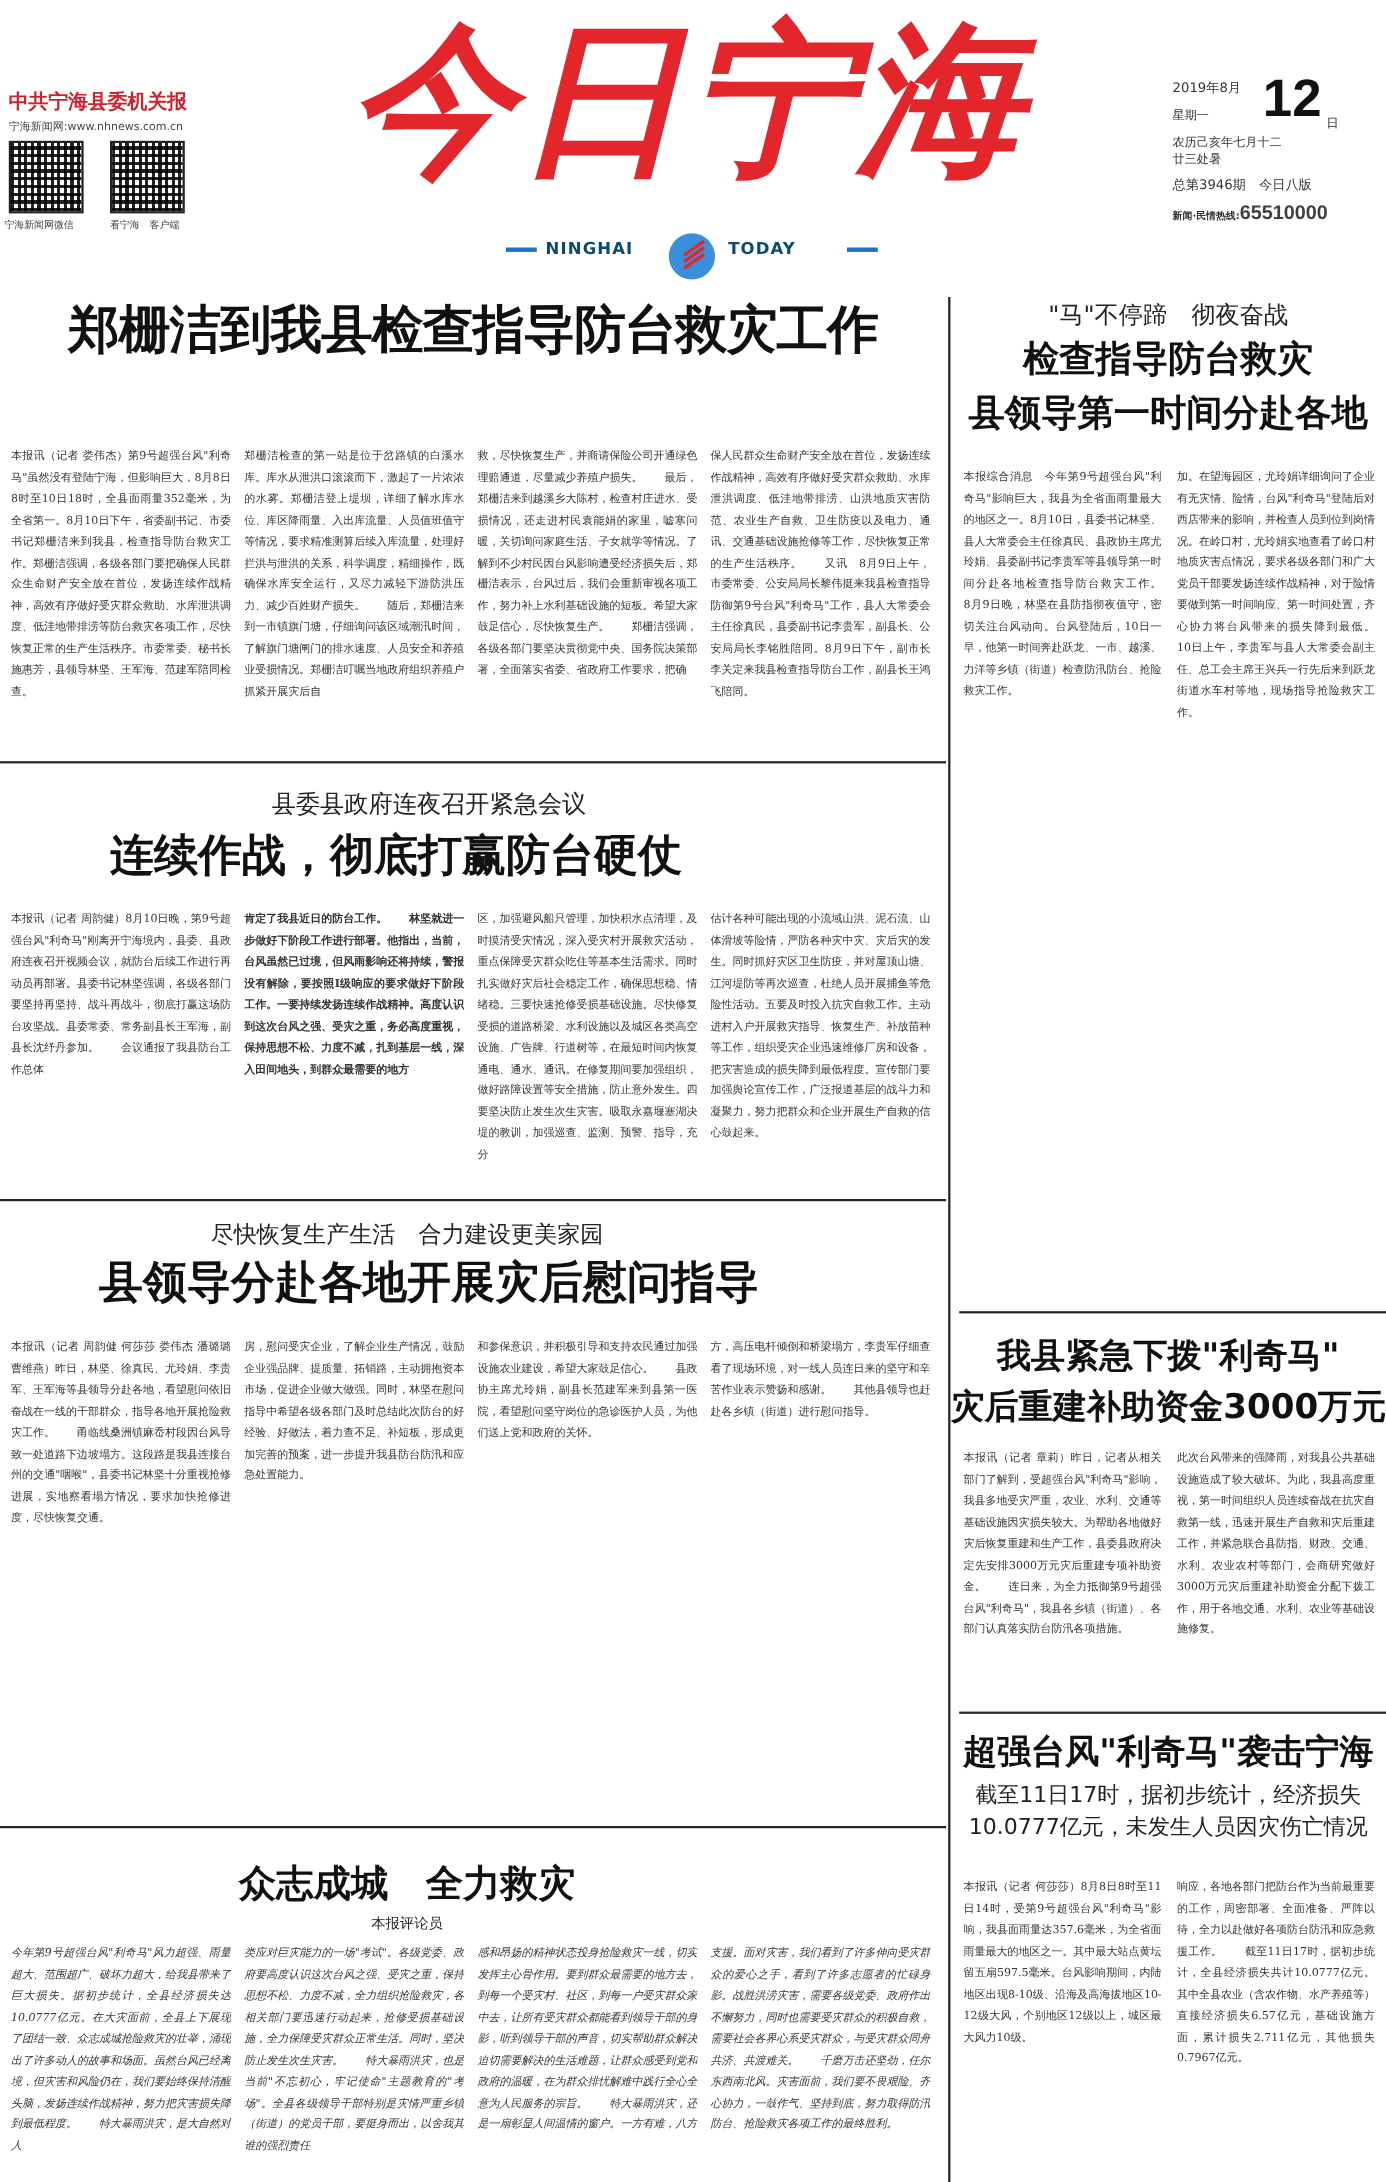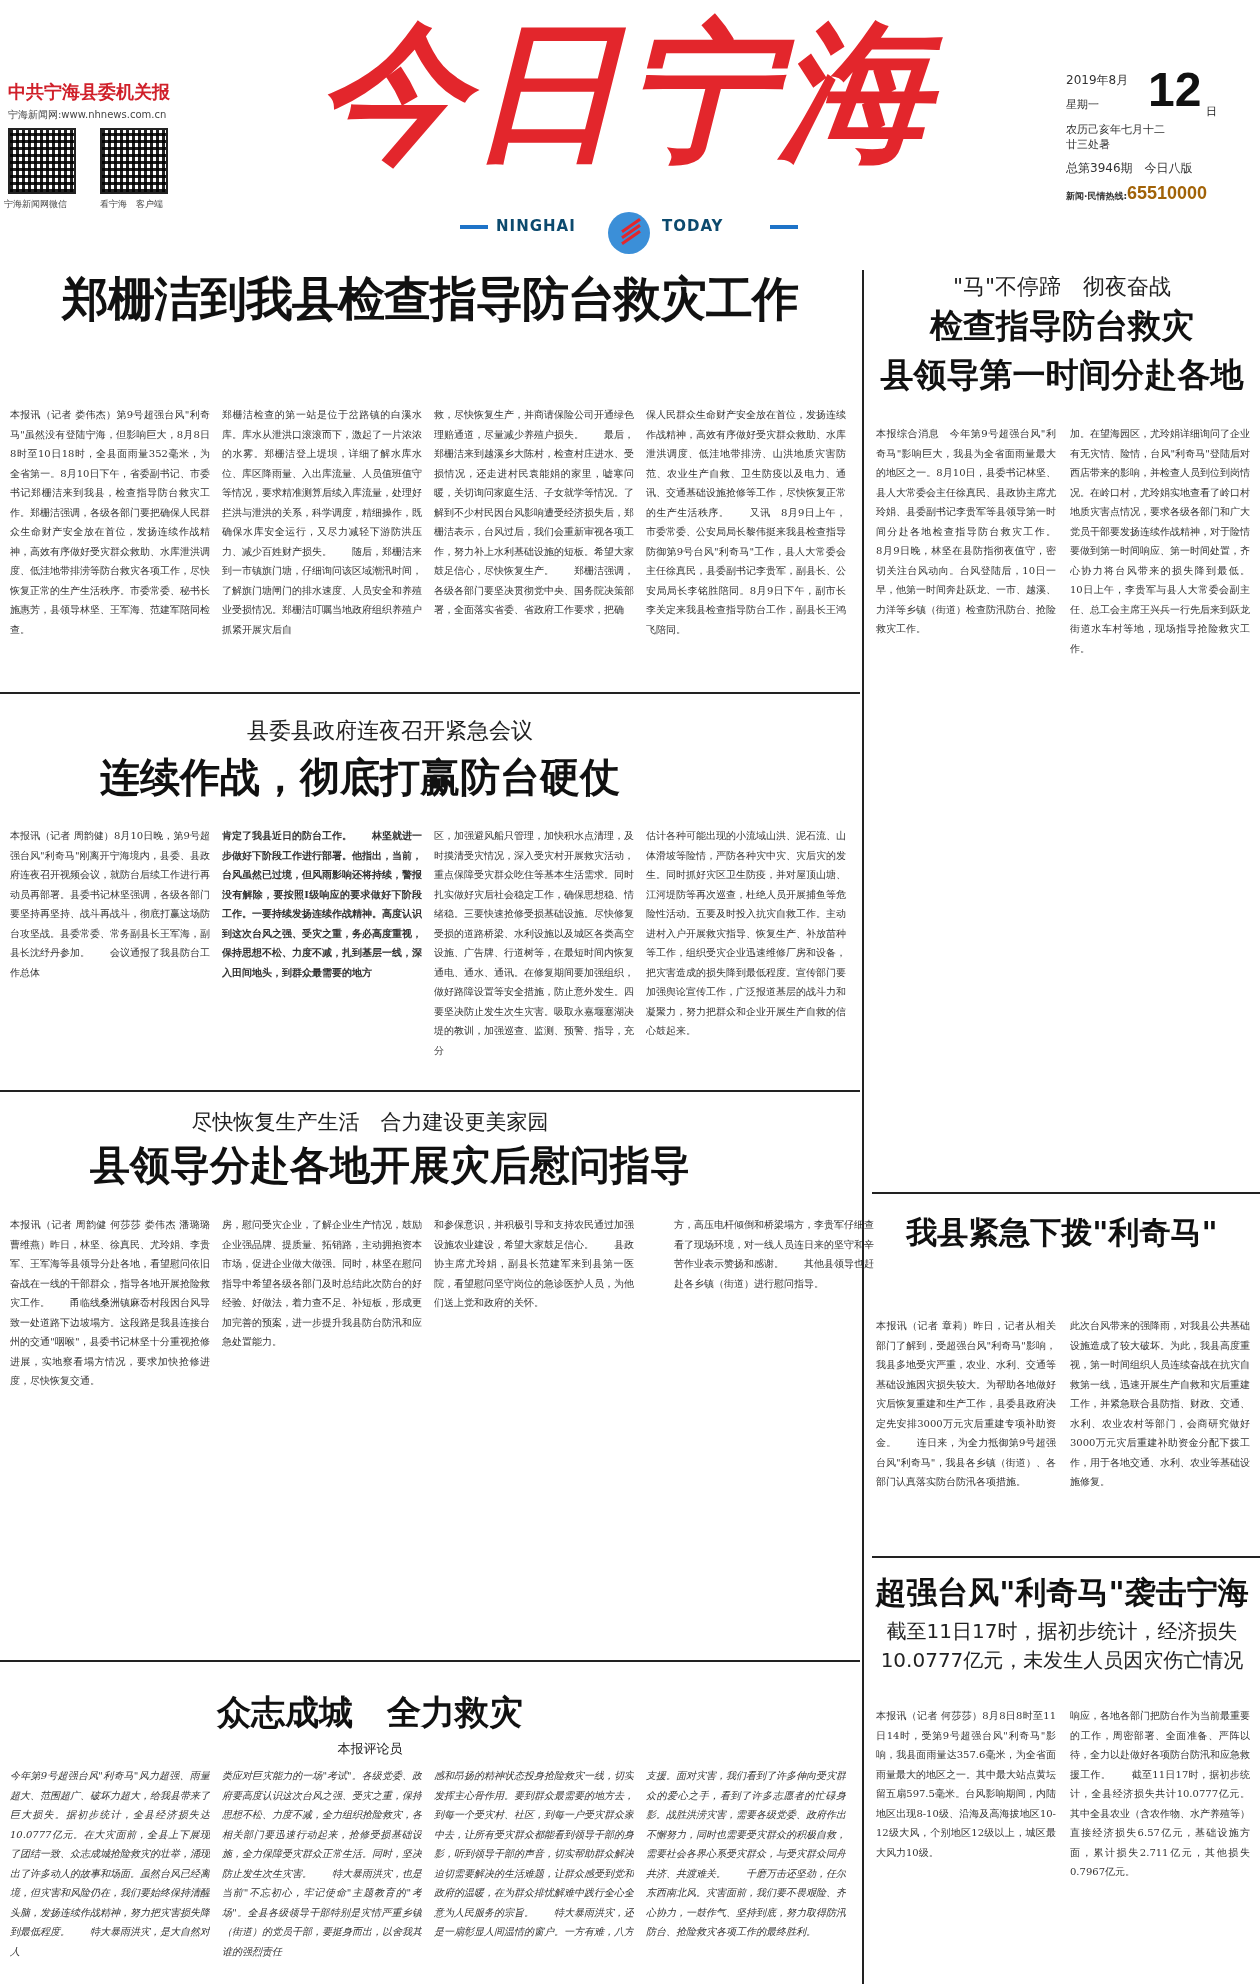--- a/index.html
+++ b/index.html
@@ -53,21 +53,21 @@
   <div class="txt" style="left:182px;">TODAY</div>
   <div class="line" style="left:290px;"></div>
 </div>
 
 <div class="abs dateblock">
   <div style="font-size:12px;">2019年8月</div>
   <div style="font-size:11px;margin-top:8px;">星期一</div>
   <div style="font-size:11px;margin-top:10px;">农历己亥年七月十二</div>
   <div style="font-size:11px;">廿三处暑</div>
   <div style="font-size:12px;margin-top:8px;">总第3946期　今日八版</div>
-  <div style="margin-top:6px;white-space:nowrap;"><span style="font-size:9px;font-weight:bold;">新闻·民情热线:</span><span style="font-size:18px;color:#a16207;font-weight:bold;font-family:'Liberation Sans',sans-serif;">65510000</span></div>
+  <div style="margin-top:6px;white-space:nowrap;"><span style="font-size:9px;font-weight:bold;">新闻·民情热线:</span><span style="font-size:18px;color:#404040;font-weight:bold;font-family:'Liberation Sans',sans-serif;">65510000</span></div>
 </div>
 <div class="bigday">12</div>
 <div class="abs sans" style="left:1206px;top:104px;font-size:11px;">日</div>
 
 <div class="abs" style="left:0;top:268px;width:860px;">
   <div class="h-main" style="font-size:47px;text-align:center;letter-spacing:-1px;">郑栅洁到我县检查指导防台救灾工作</div>
 </div>
 <div class="col body" style="left:10px;top:405px;width:200px;height:275px;">本报讯（记者 娄伟杰）第9号超强台风"利奇马"虽然没有登陆宁海，但影响巨大，8月8日8时至10日18时，全县面雨量352毫米，为全省第一。8月10日下午，省委副书记、市委书记郑栅洁来到我县，检查指导防台救灾工作。郑栅洁强调，各级各部门要把确保人民群众生命财产安全放在首位，发扬连续作战精神，高效有序做好受灾群众救助、水库泄洪调度、低洼地带排涝等防台救灾各项工作，尽快恢复正常的生产生活秩序。市委常委、秘书长施惠芳，县领导林坚、王军海、范建军陪同检查。</div>
 <div class="col body" style="left:222px;top:405px;width:200px;height:275px;">郑栅洁检查的第一站是位于岔路镇的白溪水库。库水从泄洪口滚滚而下，激起了一片浓浓的水雾。郑栅洁登上堤坝，详细了解水库水位、库区降雨量、入出库流量、人员值班值守等情况，要求精准测算后续入库流量，处理好拦洪与泄洪的关系，科学调度，精细操作，既确保水库安全运行，又尽力减轻下游防洪压力、减少百姓财产损失。　　随后，郑栅洁来到一市镇旗门塘，仔细询问该区域潮汛时间，了解旗门塘闸门的排水速度、人员安全和养殖业受损情况。郑栅洁叮嘱当地政府组织养殖户抓紧开展灾后自</div>
 <div class="col body" style="left:434px;top:405px;width:200px;height:275px;">救，尽快恢复生产，并商请保险公司开通绿色理赔通道，尽量减少养殖户损失。　　最后，郑栅洁来到越溪乡大陈村，检查村庄进水、受损情况，还走进村民袁能娟的家里，嘘寒问暖，关切询问家庭生活、子女就学等情况。了解到不少村民因台风影响遭受经济损失后，郑栅洁表示，台风过后，我们会重新审视各项工作，努力补上水利基础设施的短板。希望大家鼓足信心，尽快恢复生产。　　郑栅洁强调，各级各部门要坚决贯彻党中央、国务院决策部署，全面落实省委、省政府工作要求，把确</div>
@@ -84,21 +84,21 @@
 <div class="col body" style="left:646px;top:826px;width:200px;height:260px;">估计各种可能出现的小流域山洪、泥石流、山体滑坡等险情，严防各种灾中灾、灾后灾的发生。同时抓好灾区卫生防疫，并对屋顶山塘、江河堤防等再次巡查，杜绝人员开展捕鱼等危险性活动。五要及时投入抗灾自救工作。主动进村入户开展救灾指导、恢复生产、补放苗种等工作，组织受灾企业迅速维修厂房和设备，把灾害造成的损失降到最低程度。宣传部门要加强舆论宣传工作，广泛报道基层的战斗力和凝聚力，努力把群众和企业开展生产自救的信心鼓起来。</div>
 <div class="abs rule" style="left:0;top:1090px;width:860px;height:2px;"></div>
 
 <div class="abs" style="left:0;top:1108px;width:860px;">
   <div class="h-sub" style="font-size:21px;text-align:center;margin-left:-120px;">尽快恢复生产生活　合力建设更美家园</div>
   <div class="h-main" style="font-size:40px;text-align:center;margin-left:-80px;margin-top:2px;">县领导分赴各地开展灾后慰问指导</div>
 </div>
 <div class="col body" style="left:10px;top:1215px;width:200px;height:440px;">本报讯（记者 周韵健 何莎莎 娄伟杰 潘璐璐 曹维燕）昨日，林坚、徐真民、尤玲娟、李贵军、王军海等县领导分赴各地，看望慰问依旧奋战在一线的干部群众，指导各地开展抢险救灾工作。　　甬临线桑洲镇麻岙村段因台风导致一处道路下边坡塌方。这段路是我县连接台州的交通"咽喉"，县委书记林坚十分重视抢修进展，实地察看塌方情况，要求加快抢修进度，尽快恢复交通。</div>
 <div class="col body" style="left:222px;top:1215px;width:200px;height:440px;">房，慰问受灾企业，了解企业生产情况，鼓励企业强品牌、提质量、拓销路，主动拥抱资本市场，促进企业做大做强。同时，林坚在慰问指导中希望各级各部门及时总结此次防台的好经验、好做法，着力查不足、补短板，形成更加完善的预案，进一步提升我县防台防汛和应急处置能力。</div>
 <div class="col body" style="left:434px;top:1215px;width:200px;height:440px;">和参保意识，并积极引导和支持农民通过加强设施农业建设，希望大家鼓足信心。　　县政协主席尤玲娟，副县长范建军来到县第一医院，看望慰问坚守岗位的急诊医护人员，为他们送上党和政府的关怀。</div>
-<div class="col body" style="left:646px;top:1215px;width:200px;height:440px;margin-left:28px;">方，高压电杆倾倒和桥梁塌方，李贵军仔细查看了现场环境，对一线人员连日来的坚守和辛苦作业表示赞扬和感谢。　　其他县领导也赶赴各乡镇（街道）进行慰问指导。</div>
+<div class="col body" style="left:646px;top:1215px;width:200px;height:440px;">方，高压电杆倾倒和桥梁塌方，李贵军仔细查看了现场环境，对一线人员连日来的坚守和辛苦作业表示赞扬和感谢。　　其他县领导也赶赴各乡镇（街道）进行慰问指导。</div>
 <div class="abs rule" style="left:0;top:1660px;width:860px;height:2px;"></div>
 
 <div class="abs" style="left:0;top:1690px;width:860px;">
   <div class="h-main" style="font-size:34px;text-align:center;margin-left:-120px;">众志成城　全力救灾</div>
   <div class="h-sub" style="font-size:13px;text-align:center;margin-left:-120px;margin-top:4px;">本报评论员</div>
 </div>
 <div class="col body" style="left:10px;top:1766px;width:200px;height:218px;font-family:'DejaVu Serif',serif;font-style:italic;">今年第9号超强台风"利奇马"风力超强、雨量超大、范围超广、破坏力超大，给我县带来了巨大损失。据初步统计，全县经济损失达10.0777亿元。在大灾面前，全县上下展现了团结一致、众志成城抢险救灾的壮举，涌现出了许多动人的故事和场面。虽然台风已经离境，但灾害和风险仍在，我们要始终保持清醒头脑，发扬连续作战精神，努力把灾害损失降到最低程度。　　特大暴雨洪灾，是大自然对人</div>
 <div class="col body" style="left:222px;top:1766px;width:200px;height:218px;font-style:italic;">类应对巨灾能力的一场"考试"。各级党委、政府要高度认识这次台风之强、受灾之重，保持思想不松、力度不减，全力组织抢险救灾，各相关部门要迅速行动起来，抢修受损基础设施，全力保障受灾群众正常生活。同时，坚决防止发生次生灾害。　　特大暴雨洪灾，也是当前"不忘初心，牢记使命"主题教育的"考场"。全县各级领导干部特别是灾情严重乡镇（街道）的党员干部，要挺身而出，以舍我其谁的强烈责任</div>
 <div class="col body" style="left:434px;top:1766px;width:200px;height:218px;font-style:italic;">感和昂扬的精神状态投身抢险救灾一线，切实发挥主心骨作用。要到群众最需要的地方去，到每一个受灾村、社区，到每一户受灾群众家中去，让所有受灾群众都能看到领导干部的身影，听到领导干部的声音，切实帮助群众解决迫切需要解决的生活难题，让群众感受到党和政府的温暖，在为群众排忧解难中践行全心全意为人民服务的宗旨。　　特大暴雨洪灾，还是一扇彰显人间温情的窗户。一方有难，八方</div>
 <div class="col body" style="left:646px;top:1766px;width:200px;height:218px;font-style:italic;">支援。面对灾害，我们看到了许多伸向受灾群众的爱心之手，看到了许多志愿者的忙碌身影。战胜洪涝灾害，需要各级党委、政府作出不懈努力，同时也需要受灾群众的积极自救，需要社会各界心系受灾群众，与受灾群众同舟共济、共渡难关。　　千磨万击还坚劲，任尔东西南北风。灾害面前，我们要不畏艰险、齐心协力，一鼓作气、坚持到底，努力取得防汛防台、抢险救灾各项工作的最终胜利。</div>
@@ -109,20 +109,21 @@
   <div class="h-sub" style="font-size:22px;">"马"不停蹄　彻夜奋战</div>
   <div class="h-main" style="font-size:33px;margin-top:2px;">检查指导防台救灾</div>
   <div class="h-main" style="font-size:33px;margin-top:4px;">县领导第一时间分赴各地</div>
 </div>
 <div class="col body" style="left:876px;top:424px;width:180px;height:740px;">本报综合消息　今年第9号超强台风"利奇马"影响巨大，我县为全省面雨量最大的地区之一。8月10日，县委书记林坚、县人大常委会主任徐真民、县政协主席尤玲娟、县委副书记李贵军等县领导第一时间分赴各地检查指导防台救灾工作。　　8月9日晚，林坚在县防指彻夜值守，密切关注台风动向。台风登陆后，10日一早，他第一时间奔赴跃龙、一市、越溪、力洋等乡镇（街道）检查防汛防台、抢险救灾工作。</div>
 <div class="col body" style="left:1070px;top:424px;width:180px;height:740px;">加。在望海园区，尤玲娟详细询问了企业有无灾情、险情，台风"利奇马"登陆后对西店带来的影响，并检查人员到位到岗情况。在岭口村，尤玲娟实地查看了岭口村地质灾害点情况，要求各级各部门和广大党员干部要发扬连续作战精神，对于险情要做到第一时间响应、第一时间处置，齐心协力将台风带来的损失降到最低。　　10日上午，李贵军与县人大常委会副主任、总工会主席王兴兵一行先后来到跃龙街道水车村等地，现场指导抢险救灾工作。</div>
 <div class="abs rule" style="left:872px;top:1192px;width:388px;height:2px;"></div>
 
 <div class="abs" style="left:864px;top:1212px;width:396px;text-align:center;">
   <div class="h-main" style="font-size:31px;">我县紧急下拨"利奇马"</div>
+  <div class="h-main" style="font-size:31px;margin-top:4px;">灾后重建补助资金3000万元</div>
 </div>
 <div class="col body" style="left:876px;top:1316px;width:180px;height:230px;">本报讯（记者 章莉）昨日，记者从相关部门了解到，受超强台风"利奇马"影响，我县多地受灾严重，农业、水利、交通等基础设施因灾损失较大。为帮助各地做好灾后恢复重建和生产工作，县委县政府决定先安排3000万元灾后重建专项补助资金。　　连日来，为全力抵御第9号超强台风"利奇马"，我县各乡镇（街道）、各部门认真落实防台防汛各项措施。</div>
 <div class="col body" style="left:1070px;top:1316px;width:180px;height:230px;">此次台风带来的强降雨，对我县公共基础设施造成了较大破坏。为此，我县高度重视，第一时间组织人员连续奋战在抗灾自救第一线，迅速开展生产自救和灾后重建工作，并紧急联合县防指、财政、交通、水利、农业农村等部门，会商研究做好3000万元灾后重建补助资金分配下拨工作，用于各地交通、水利、农业等基础设施修复。</div>
 <div class="abs rule" style="left:872px;top:1556px;width:388px;height:2px;"></div>
 
 <div class="abs" style="left:864px;top:1572px;width:396px;text-align:center;">
   <div class="h-main" style="font-size:31px;">超强台风"利奇马"袭击宁海</div>
   <div class="h-sub" style="font-size:20px;margin-top:4px;">截至11日17时，据初步统计，经济损失</div>
   <div class="h-sub" style="font-size:20px;margin-top:2px;">10.0777亿元，未发生人员因灾伤亡情况</div>
 </div>

